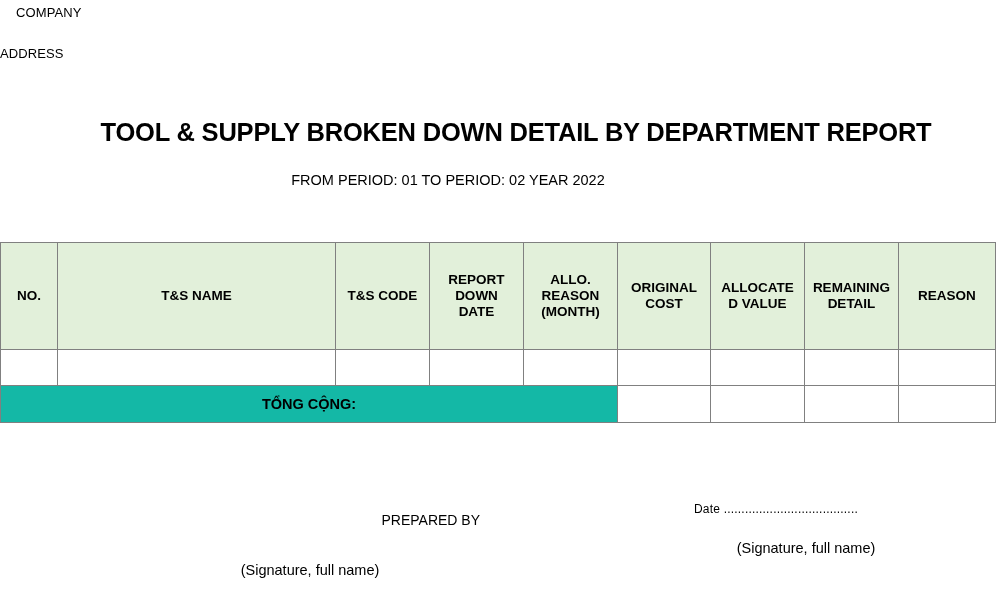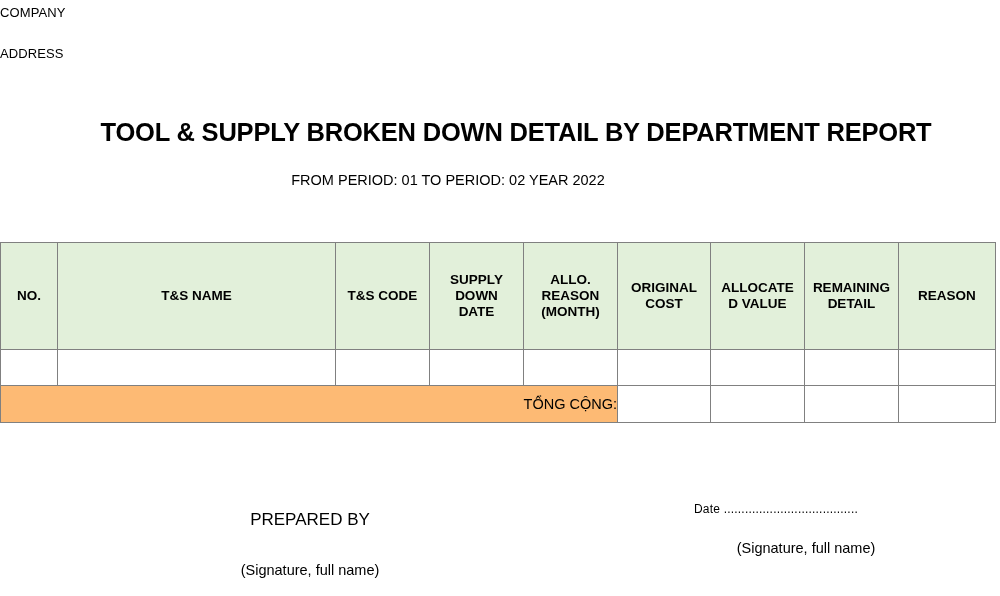--- a/index.html
+++ b/index.html
@@ -21,21 +21,21 @@
 
   
   .letterhead {
     position: absolute;
     left: 0;
     font-size: 13px;
     line-height: 15px;
     letter-spacing: 0.1px;
     white-space: nowrap;
   }
-  #company-line { top: 5px; }
+  #company-line { top: 5px; padding-left: 16px; }
   #address-line { top: 46px; }
 
   
   #report-title {
     position: absolute;
     top: 118px;
     left: 16px;
     width: 1000px;
     text-align: center;
     font-size: 25.5px;
@@ -77,25 +77,25 @@
     padding: 2px 2px;
     word-wrap: break-word;
   }
   .hdr-cell span { display: block; }
   .data-cell {
     height: 35px;
     background: #ffffff;
   }
   .total-label-cell {
     height: 36px;
-    text-align: right;
+    text-align: center;
     font-size: 14.5px;
-    font-weight: normal;
+    font-weight: bold;
     padding-right: 3px;
-    background: #fdba74;
+    background: #14b8a6;
     white-space: nowrap;
   }
   .total-value-cell {
     height: 36px;
     background: #ffffff;
   }
 
   
   #date-line {
     position: absolute;
@@ -105,23 +105,24 @@
     white-space: nowrap;
     letter-spacing: 0.2px;
   }
   .sig-block {
     position: absolute;
     text-align: center;
   }
   #sig-prepared { top: 509px; left: 140px; width: 340px; }
   #sig-accountant { top: 509px; left: 636px; width: 340px; }
   .sig-role {
-    font-size: 17px;
+    font-size: 14px;
     line-height: 22px;
     white-space: nowrap;
+    text-align: right;
   }
   .sig-note {
     font-size: 14.5px;
     line-height: 22px;
     margin-top: 28px;
     white-space: nowrap;
   }
 </style>
 </head>
 <body>
@@ -151,21 +152,21 @@
         <td class="hdr-cell">
           <span>NO.</span>
         </td>
         <td class="hdr-cell">
           <span>T&amp;S NAME</span>
         </td>
         <td class="hdr-cell">
           <span>T&amp;S CODE</span>
         </td>
         <td class="hdr-cell">
-          <span>SUPPLY</span>
+          <span>REPORT</span>
           <span>DOWN</span>
           <span>DATE</span>
         </td>
         <td class="hdr-cell">
           <span>ALLO.</span>
           <span>REASON</span>
           <span>(MONTH)</span>
         </td>
         <td class="hdr-cell">
           <span>ORIGINAL</span>

